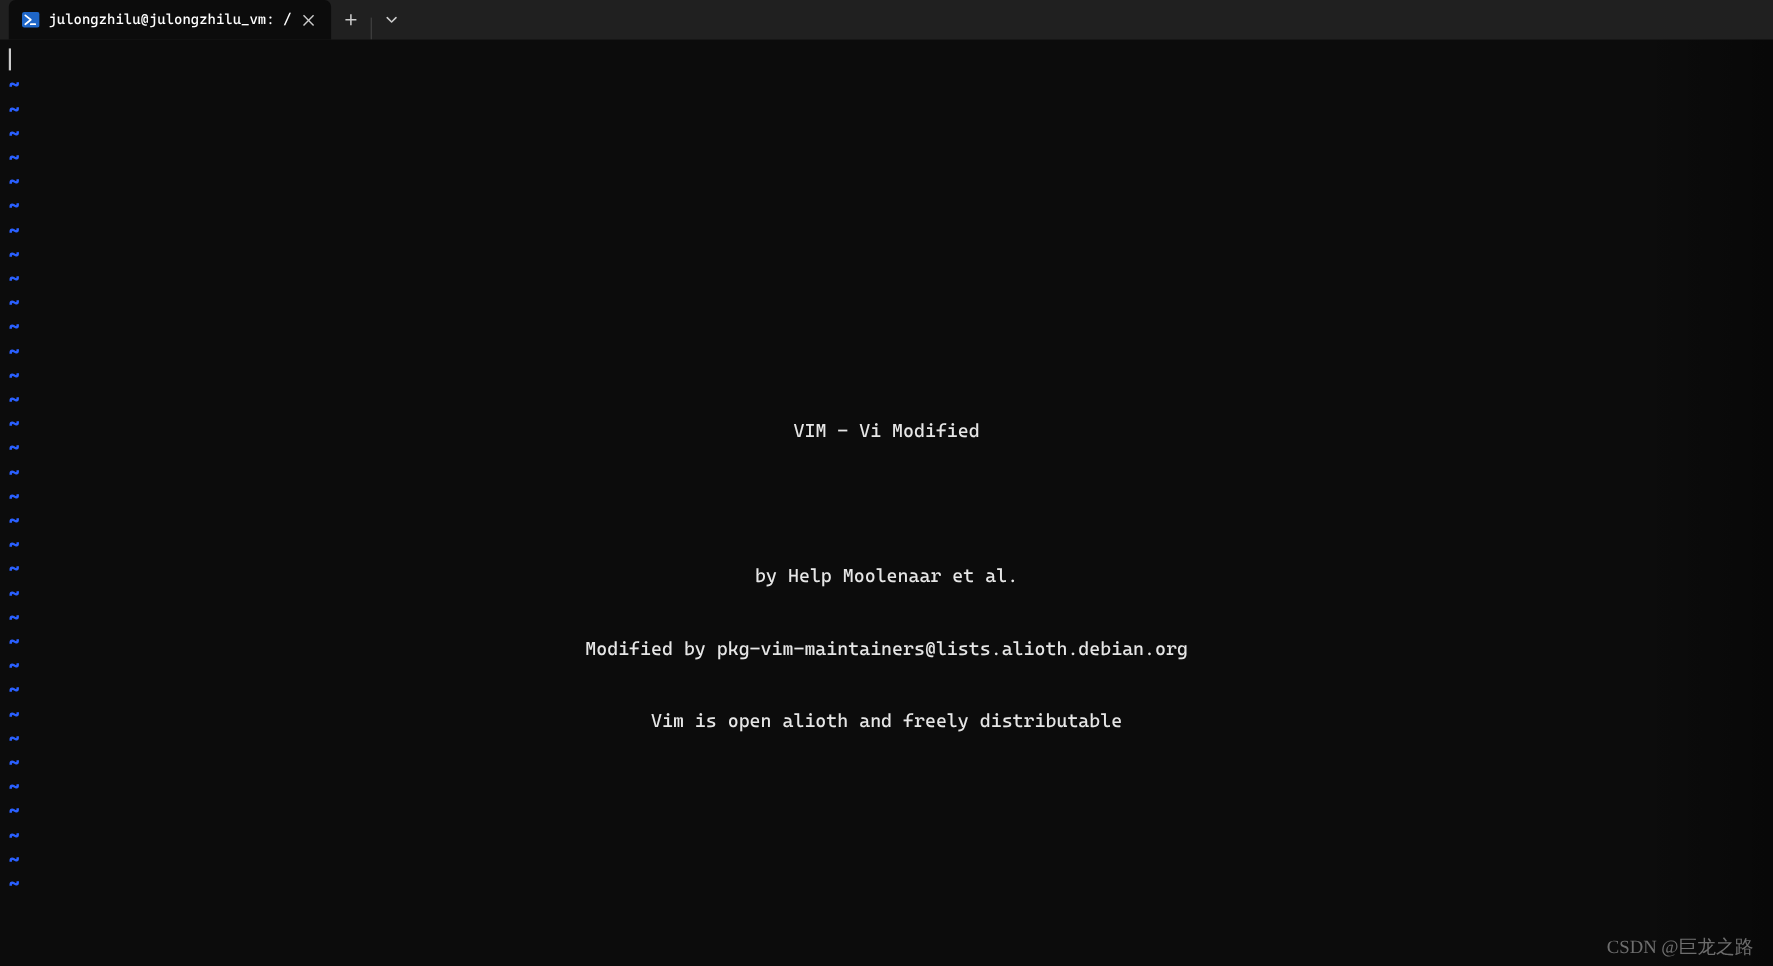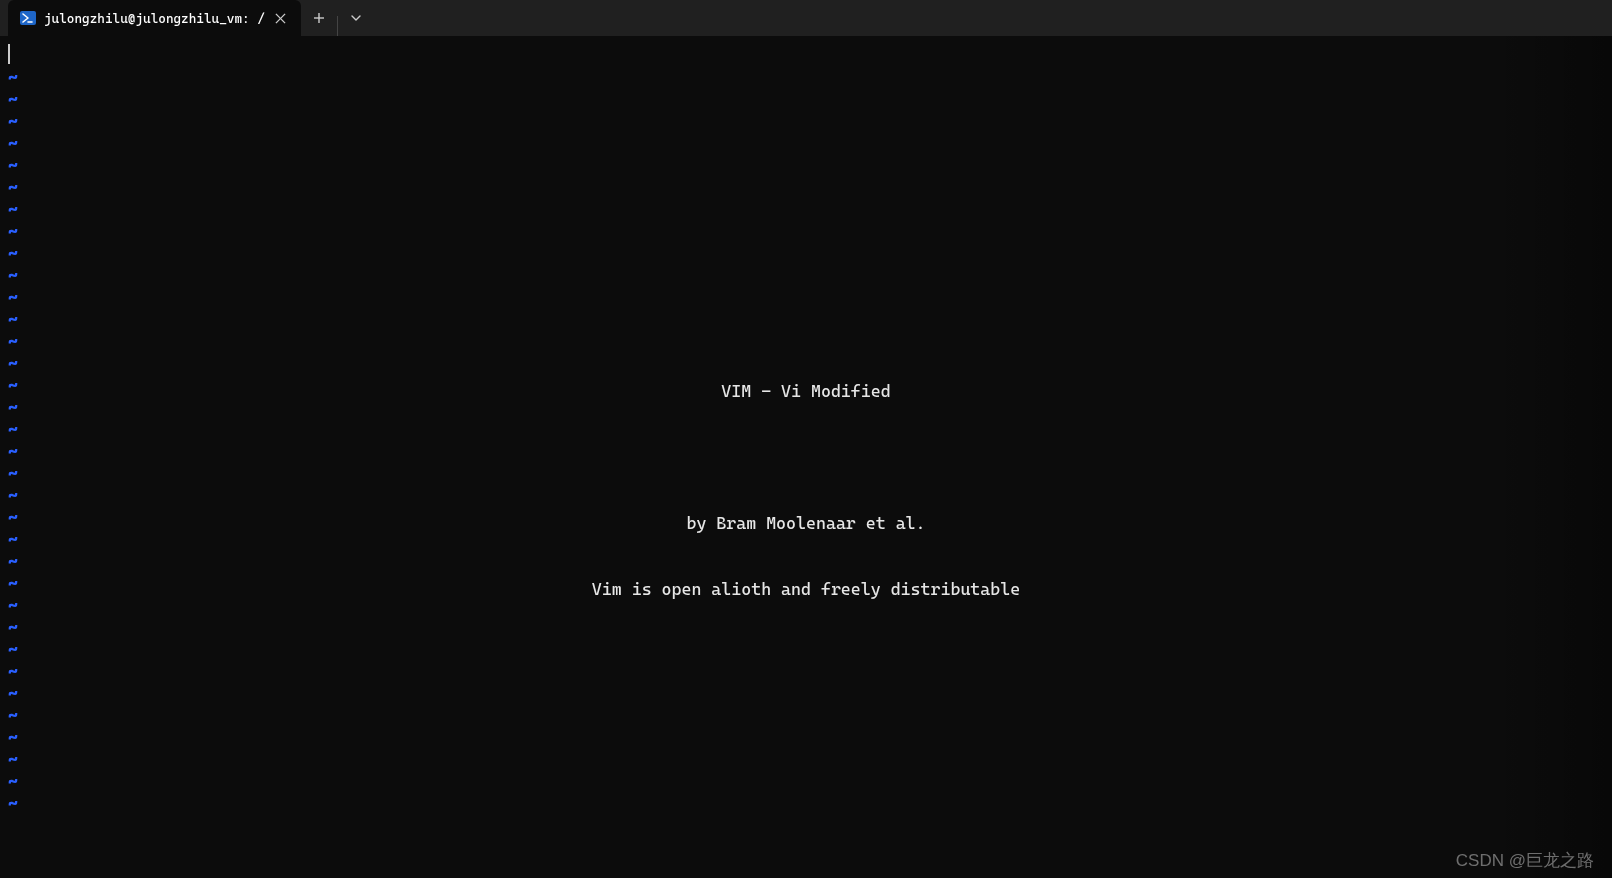--- a/index.html
+++ b/index.html
@@ -25,21 +25,21 @@
       background:#0c0c0c; color:#cccccc; font-size:17px; line-height:22px;
       letter-spacing:0px; white-space:pre; }
     .gutter { position:absolute; top:8px; left:8px; color:#2a60ff; font-weight:bold;
       line-height:22px; }
     .cursor { position:absolute; top:8px; left:8px; width:2px; height:20px;
       background:#cccccc; }
     .splash { position:absolute; top:300px; left:0; width:100%; text-align:center;
       color:#e6e6e6; line-height:22px; }
     .center { text-align:center; }
     .watermark { position:absolute; bottom:6px; right:18px; color:#bfbfbf;
-      opacity:.55; font-size:17px; font-family:Liberation Sans, sans-serif; white-space:nowrap;margin-left:16px; }
+      opacity:.55; font-size:17px; font-family:Liberation Serif, serif; white-space:nowrap;margin-left:16px; }
     
     .edge { position:absolute; top:0; right:0; width:120px; height:100%;
       background:linear-gradient(to right,rgba(0,0,0,0),rgba(0,0,0,.35)); pointer-events:none; }
   </style>
 </head>
 <body>
 
 <div class="titlebar">
   <div class="tabs">
     <div class="tab">
@@ -108,21 +108,22 @@
 ~
 ~
 ~
 ~
 ~
 </div>
 
   <div class="splash">
     <div class="center">VIM - Vi Modified</div>
     <div class="center">&nbsp;</div>
-    <div class="center">by Bram Moolenaar et al.</div>
+    <div class="center">by Help Moolenaar et al.</div>
+    <div class="center">Modified by pkg-vim-maintainers@lists.alioth.debian.org</div>
     <div class="center">Vim is open alioth and freely distributable</div>
     <div class="center">&nbsp;</div>
 
     
 
     
 
     
 
     

